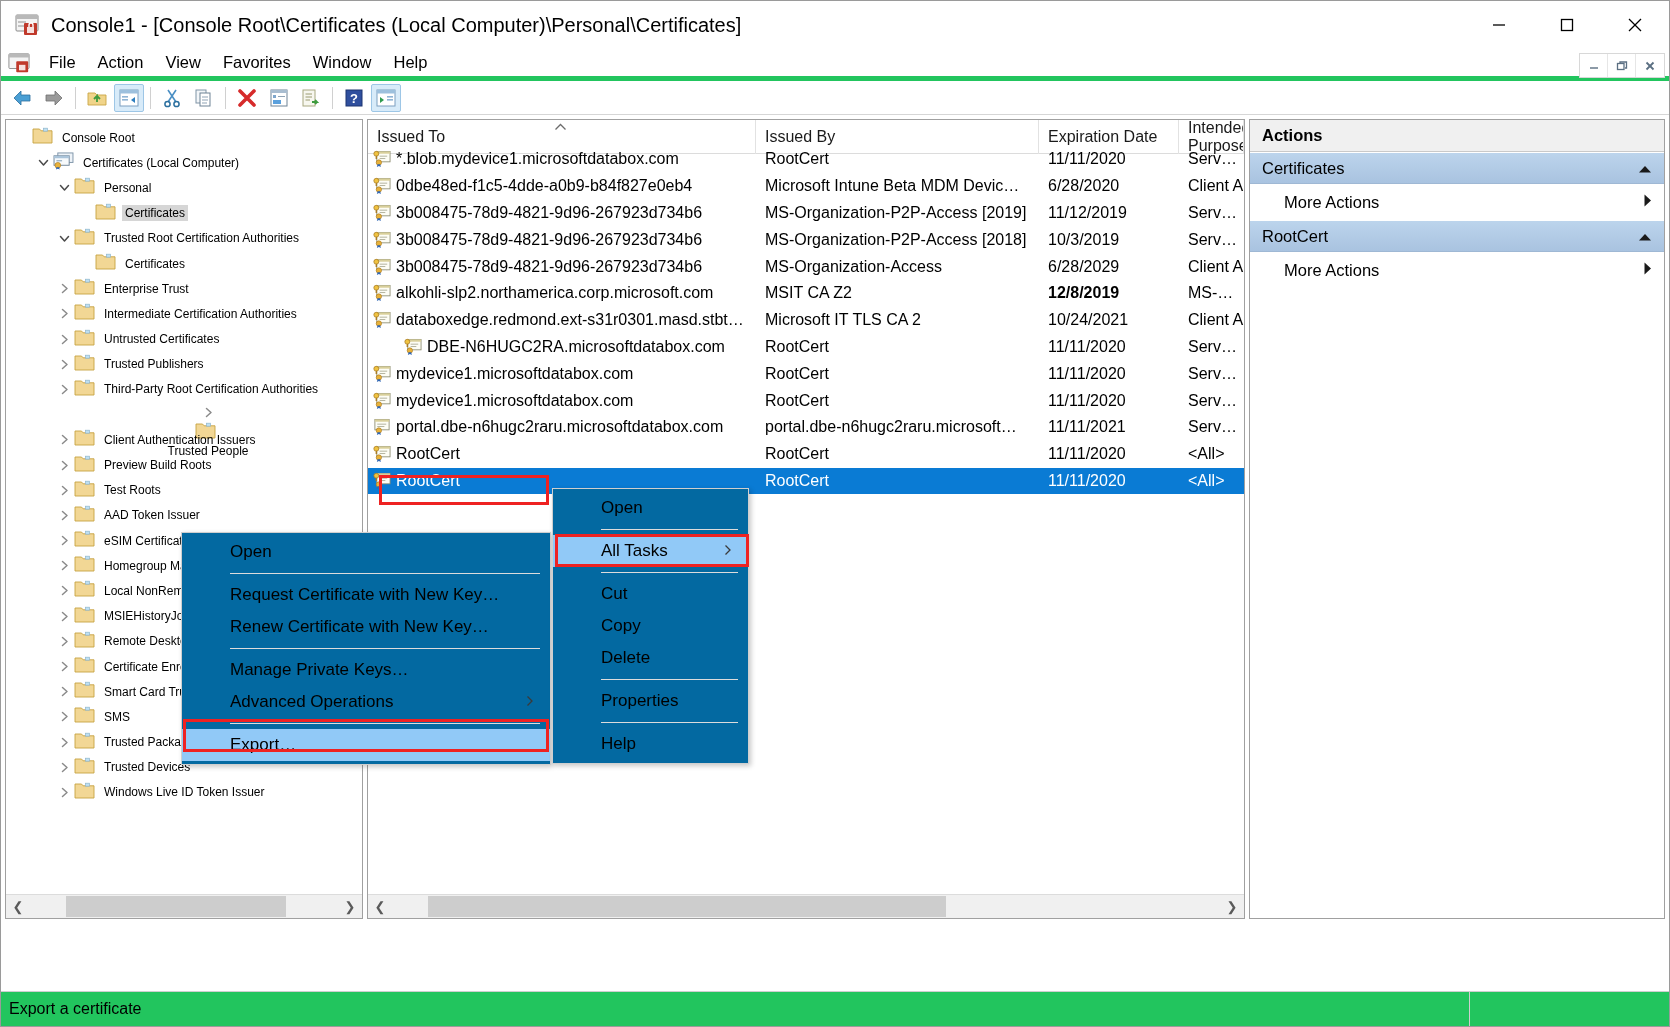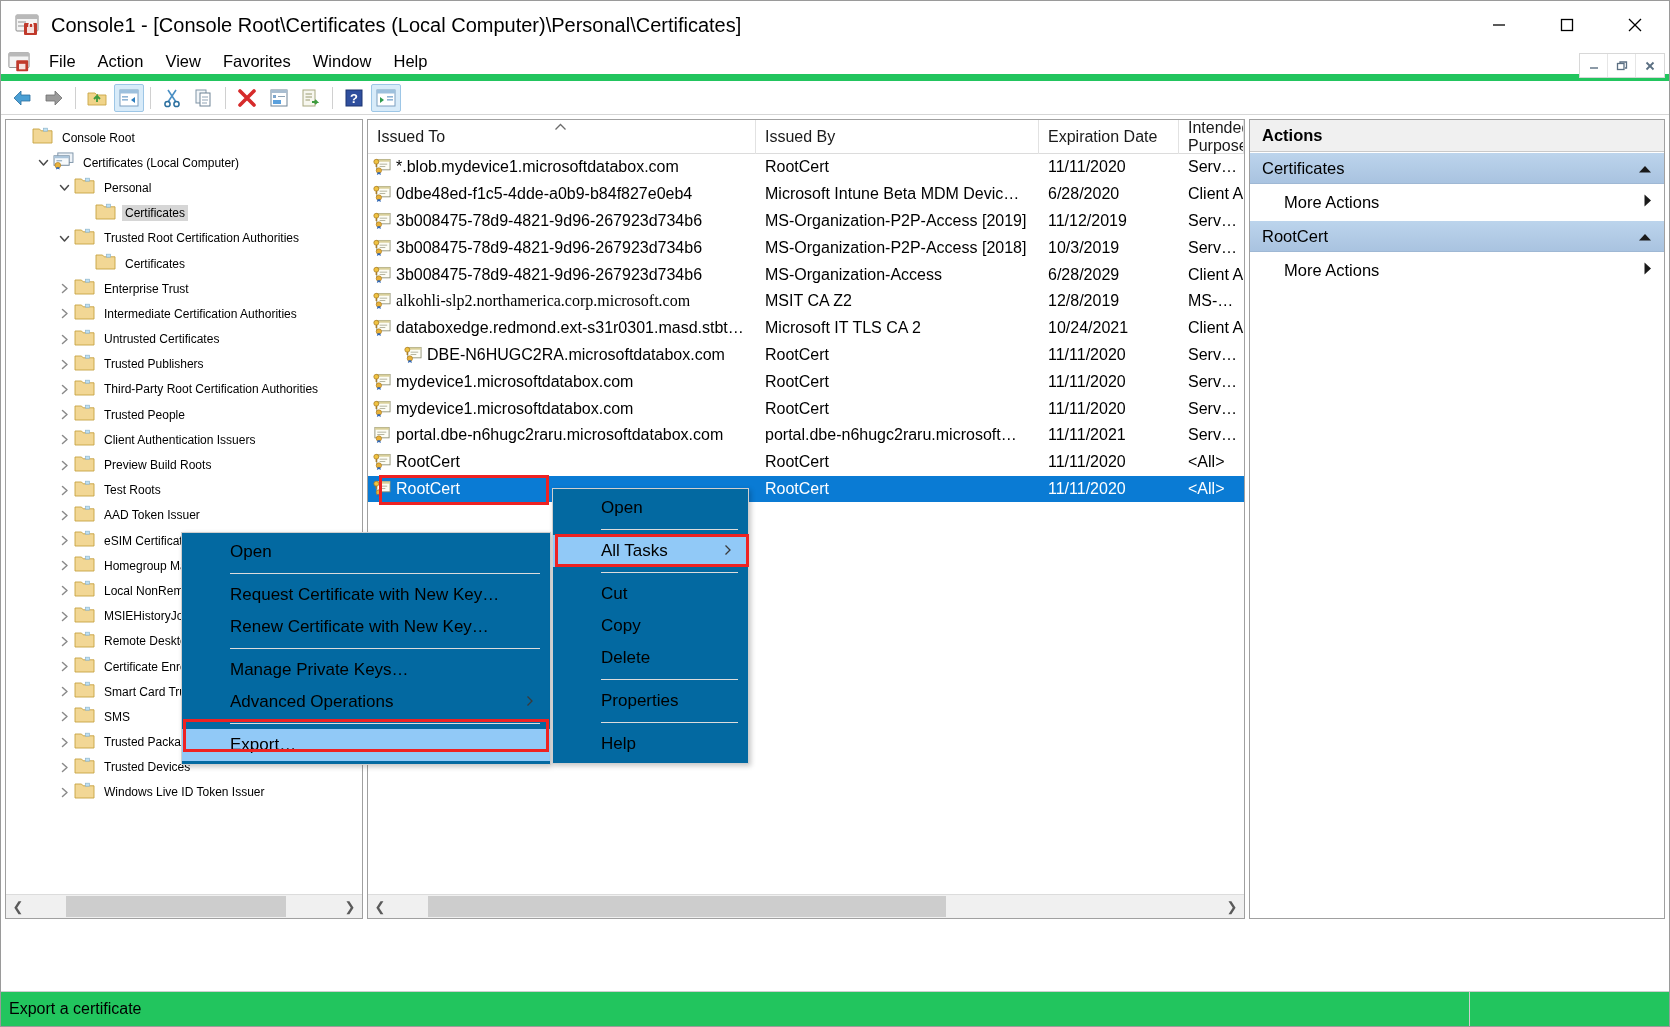--- a/index.html
+++ b/index.html
@@ -35,21 +35,21 @@
   .win-btns { position: absolute; right: 0; top: 0; height: 48px; display: flex; }
   .win-btn {
     width: 68px; height: 48px; display: flex; align-items: center; justify-content: center;
   }
   .win-btn svg { display: block; }
 
   
   #menubar {
     position: absolute; left: 0; top: 48px; width: 1668px; height: 32px;
     background: #ffffff; display: flex; align-items: center;
-    border-bottom: 7px solid #22c55e;
+    border-bottom: 5px solid #22c55e;
   }
   #menubar .mb-icon { margin-left: 7px; margin-right: 8px; width: 22px; height: 22px; }
   #menubar .mi {
     font-size: 16.5px; color: #000; padding: 3px 11px; white-space: nowrap;
   }
   .mdi-btns {
     position: absolute; right: 4px; top: 4px; height: 25px;
     display: flex; border: 1px solid #d8d8d8; background:#fff;
   }
   .mdi-btn { width: 28px; height: 23px; display:flex; align-items:center; justify-content:center; border-right:1px solid #e6e6e6;}
@@ -92,21 +92,21 @@
   .lhead {
     position:absolute; left:0; top:0; width:876px; height:34px; background:#fff;
     border-bottom:1px solid #dcdcdc; display:flex; align-items:center;
   }
   .lhead .hc {
     font-size:16px; color:#1a1a1a; height:34px; display:flex; align-items:center;
     padding-left:9px; border-right:1px solid #e2e2e2; position:relative; overflow:hidden;
   }
   .sortmark {position:absolute; left:186px; top:1px; font-size:11px; color:#555; }
 
-  .lrows { position:absolute; left:0; top:34px; width:876px; }
+  .lrows { position:absolute; left:0; top:26px; width:876px; }
   .lrow { display:flex; align-items:center; height:26.8px; font-size:16px; color:#000; white-space:nowrap; }
   .lrow.sel { background:#0a7bd4; color:#ffffff; }
   .lcell { padding-left:9px; overflow:hidden; text-overflow:ellipsis; }
   .lcell.c0 { display:flex; align-items:center; padding-left:5px; }
   .cico { width:18px; height:18px; flex:0 0 18px; margin-right:5px; }
 
   
   .hscroll {
     position:absolute; bottom:0; left:0; height:24px; background:#f0f0f0;
     border-top:1px solid #dcdcdc; display:flex; align-items:center;
@@ -439,21 +439,21 @@
             <svg width="13" height="13" viewBox="0 0 13 13">
               <path d="M4.5 2.5L9 6.5l-4.5 4" fill="none" stroke="#8a8a8a" stroke-width="1.5" stroke-linecap="round" stroke-linejoin="round"></path>
             </svg>
           </span>
           <span class="tico"><svg width="21" height="17" viewBox="0 0 21 17">
               <path d="M1 2h6.5l1.6 1.8H20V16H1z" fill="#f2d795" stroke="#c6a342" stroke-width="0.9"></path>
               <rect x="11.5" y="1.2" width="4" height="3" fill="#bfe0f2" stroke="#8fb6cc" stroke-width="0.7"></rect>
             </svg></span>
           <span class="tlab">Third-Party Root Certification Authorities</span>
         </div>
-        <div class="trow" style="padding-left: 48px;">
+        <div class="trow" style="padding-left: 48px; flex-direction: column;">
           <span class="twist">
             <svg width="13" height="13" viewBox="0 0 13 13">
               <path d="M4.5 2.5L9 6.5l-4.5 4" fill="none" stroke="#8a8a8a" stroke-width="1.5" stroke-linecap="round" stroke-linejoin="round"></path>
             </svg>
           </span>
           <span class="tico"><svg width="21" height="17" viewBox="0 0 21 17">
               <path d="M1 2h6.5l1.6 1.8H20V16H1z" fill="#f2d795" stroke="#c6a342" stroke-width="0.9"></path>
               <rect x="11.5" y="1.2" width="4" height="3" fill="#bfe0f2" stroke="#8fb6cc" stroke-width="0.7"></rect>
             </svg></span>
           <span class="tlab">Trusted People</span>
@@ -751,35 +751,35 @@
                 <circle cx="6.2" cy="13.2" r="2.8" fill="#e8b23a" stroke="#a8781f" stroke-width="0.7"></circle>
                 <path d="M4.8 15l-0.7 3 2.1-1.1 2.1 1.1-0.7-3z" fill="#2f66b5"></path>
               </svg></span>
             <span>3b008475-78d9-4821-9d96-267923d734b6</span>
           </div>
           <div class="lcell" style="width: 283px;">MS-Organization-Access</div>
           <div class="lcell" style="width: 140px;">6/28/2029</div>
           <div class="lcell" style="width: 65px;">Client A</div>
         </div>
         <div class="lrow">
-          <div class="lcell c0" style="width: 388px; font-family: Liberation Serif, serif;">
+          <div class="lcell c0" style="width: 388px;">
             <span class="cico"><svg width="18" height="18" viewBox="0 0 19 19">
                 <rect x="4" y="1.5" width="14" height="11" fill="#fdfdf5" stroke="#8a8a6e" stroke-width="0.9"></rect>
                 <rect x="4" y="1.5" width="14" height="2.4" fill="#d8cf9a"></rect>
                 <line x1="7" y1="6.5" x2="15" y2="6.5" stroke="#a8a890" stroke-width="0.9"></line>
                 <line x1="7" y1="9" x2="13" y2="9" stroke="#a8a890" stroke-width="0.9"></line>
                 <circle cx="3.5" cy="4" r="2.6" fill="#f0c341" stroke="#a8791f" stroke-width="0.8"></circle>
                 <path d="M3.5 6.2v3.4M2.6 8.5h1.8" stroke="#a8791f" stroke-width="1.1" fill="none"></path>
                 <circle cx="6.2" cy="13.2" r="2.8" fill="#e8b23a" stroke="#a8781f" stroke-width="0.7"></circle>
                 <path d="M4.8 15l-0.7 3 2.1-1.1 2.1 1.1-0.7-3z" fill="#2f66b5"></path>
               </svg></span>
             <span>alkohli-slp2.northamerica.corp.microsoft.com</span>
           </div>
           <div class="lcell" style="width: 283px;">MSIT CA Z2</div>
-          <div class="lcell" style="width: 140px;">12/8/2019</div>
+          <div class="lcell" style="width: 140px; font-weight: bold;">12/8/2019</div>
           <div class="lcell" style="width: 65px;">MS-WiFi</div>
         </div>
         <div class="lrow">
           <div class="lcell c0" style="width: 388px;">
             <span class="cico"><svg width="18" height="18" viewBox="0 0 19 19">
                 <rect x="4" y="1.5" width="14" height="11" fill="#fdfdf5" stroke="#8a8a6e" stroke-width="0.9"></rect>
                 <rect x="4" y="1.5" width="14" height="2.4" fill="#d8cf9a"></rect>
                 <line x1="7" y1="6.5" x2="15" y2="6.5" stroke="#a8a890" stroke-width="0.9"></line>
                 <line x1="7" y1="9" x2="13" y2="9" stroke="#a8a890" stroke-width="0.9"></line>
                 <circle cx="3.5" cy="4" r="2.6" fill="#f0c341" stroke="#a8791f" stroke-width="0.8"></circle>

